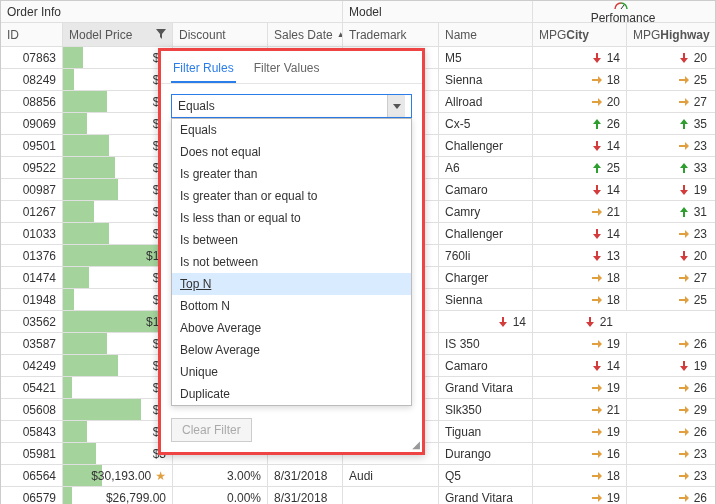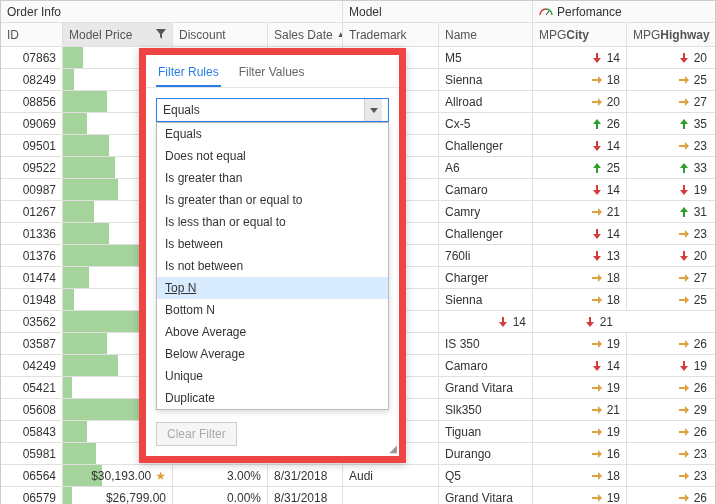--- a/index.html
+++ b/index.html
@@ -13,35 +13,35 @@
 .col-id { width: 62px; justify-content: flex-end; }
 .col-price { width: 110px; justify-content: flex-end; position: relative; }
 .col-disc { width: 95px; justify-content: flex-end; }
 .col-sales { width: 75px; }
 .col-trade { width: 96px; }
 .col-name { width: 94px; }
 .col-mpgc { width: 94px; justify-content: flex-end; }
 .col-mpgh { width: 86px; justify-content: flex-end; border-right: none; }
 .band-order { width: 342px; }
 .band-model { width: 190px; }
-.band-perf { width: 180px; border-right: none; }
+.band-perf { width: 180px; border-right: none; flex-direction: column; }
 .header-cell { font-weight: normal; color: #555; justify-content: flex-start; position: relative; }
 .header-cell.active { background: #e8e8e8; }
 .sort-ind { margin-left: 4px; font-size: 8px; }
 .filter-ind { margin-left: auto; font-size: 10px; }
 .bar-bg { position: absolute; left: 0; top: 0; bottom: 0; background: #a4d49c; z-index: 0; }
 .price-text { position: relative; z-index: 1; }
 .arrow { width: 12px; height: 12px; display: inline-flex; align-items: center; justify-content: center; margin-right: 4px; }
 .arrow-up svg path { fill: #2e9e2e; }
 .arrow-down svg path { fill: #d43c3c; }
 .arrow-flat svg path { fill: #e0a040; }
 .star { color: #e0a040; margin-left: 4px; }
 .gauge-ico { width: 14px; height: 10px; margin-right: 4px; display: inline-block; }
 
-.filter-popup { position: absolute; left: 139px; top: 48px; width: 267px; background: #fff; border: 7px solid #ef4444; box-shadow: 0 2px 8px rgba(0,0,0,0.2); z-index: 100; }
+.filter-popup { position: absolute; left: 158px; top: 48px; width: 267px; background: #fff; border: 3px solid #ef4444; box-shadow: 0 2px 8px rgba(0,0,0,0.2); z-index: 100; }
 .tabbar { display: flex; padding: 6px 10px 0; gap: 16px; border-bottom: 1px solid #e5e5e5; }
 .tab { padding: 4px 2px 6px; cursor: pointer; color: #666; }
 .tab.active { color: #2b7de9; border-bottom: 2px solid #2b7de9; }
 .popup-body { padding: 10px; }
 .combo { position: relative; }
 .combo-input { width: 100%; height: 24px; border: 1px solid #2b7de9; display: flex; align-items: center; padding: 0 6px; background: #fff; justify-content: space-between; }
 .combo-arrow { width: 18px; height: 22px; background: #e8e8e8; display: flex; align-items: center; justify-content: center; border-left: 1px solid #ccc; }
 .dropdown { position: absolute; top: 24px; left: 0; right: 0; background: #fff; border: 1px solid #bbb; max-height: 290px; overflow: hidden; z-index: 101; box-shadow: 0 2px 6px rgba(0,0,0,0.15); }
 .dd-item { padding: 4px 8px; cursor: pointer; }
 .dd-item.hover { background: #d9ecff; text-decoration: underline; }
@@ -259,21 +259,21 @@
               <path d="M0 4 L6 4 L6 1 L10 5 L6 9 L6 6 L0 6 Z"></path>
             </svg>
           </span>21</div>
         <div class="cell col-mpgh"><span class="arrow arrow-up">
             <svg width="10" height="10" viewBox="0 0 10 10">
               <path d="M5 0 L9 5 L6 5 L6 10 L4 10 L4 5 L1 5 Z"></path>
             </svg>
           </span>31</div>
       </div>
       <div class="data-row">
-        <div class="cell col-id">01336</div>
+        <div class="cell col-id">01033</div>
         <div class="cell col-price">
           <div class="bar-bg" style="width:42%"></div>
           <span class="price-text">$4</span>
         </div>
         <div class="cell col-disc"></div>
         <div class="cell col-sales"></div>
         <div class="cell col-trade"></div>
         <div class="cell col-name">Challenger</div>
         <div class="cell col-mpgc"><span class="arrow arrow-down">
             <svg width="10" height="10" viewBox="0 0 10 10">

